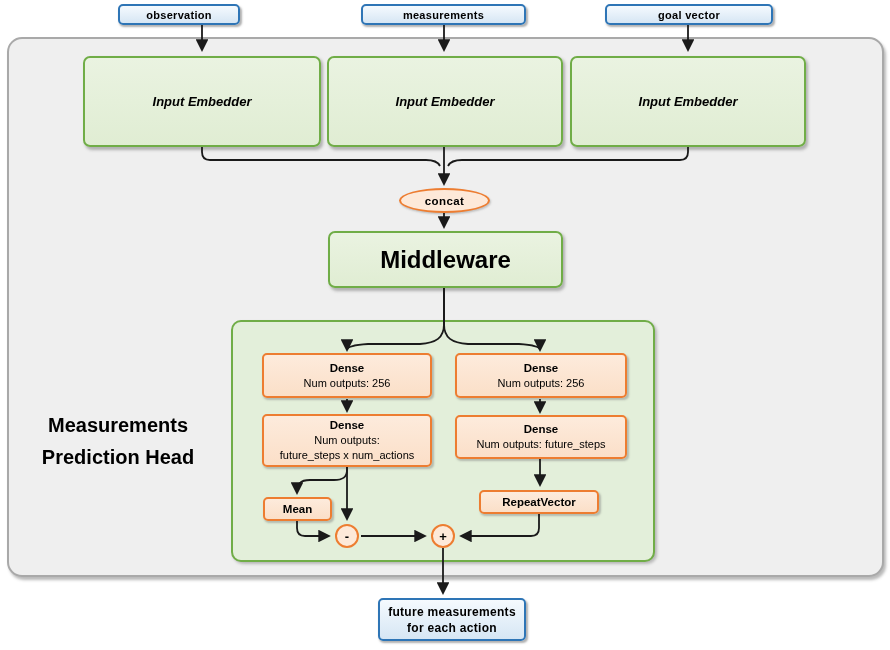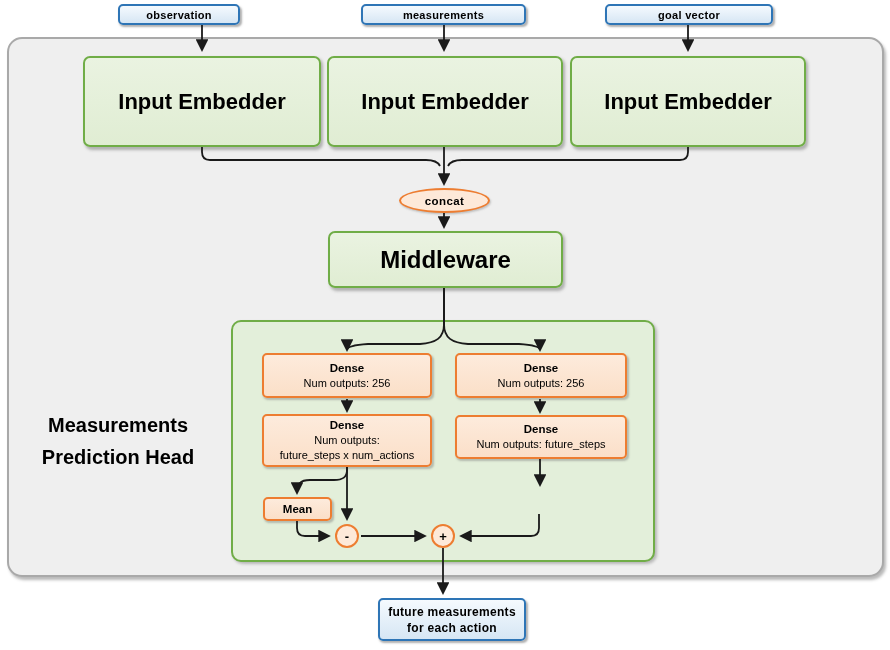--- a/index.html
+++ b/index.html
@@ -31,21 +31,21 @@
     box-shadow:2px 2.5px 3px rgba(100,100,100,.45);
     display:flex;align-items:center;justify-content:center;
   }
   .box-orange{
     border:2.2px solid #ED7D31;border-radius:5px;
     background:linear-gradient(180deg,#FDEBDC 0%,#FBDfC8 100%);
     box-shadow:1.5px 2px 2px rgba(110,110,110,.4);
     display:flex;flex-direction:column;align-items:center;justify-content:center;
     text-align:center;line-height:15px;
   }
-  .embedder-label{font-weight:bold;font-size:22px;}
+  .embedder-label{font-weight:bold;font-size:13px;font-style:italic;}
   .middleware-label{font-weight:bold;font-size:24px;}
   .dense-title{font-weight:bold;font-size:11.5px;}
   .dense-sub{font-weight:normal;font-size:11px;}
   .small-orange-label{font-weight:bold;font-size:11.5px;}
   .ellipse-orange{
     border:2.5px solid #ED7D31;border-radius:50%;background:#FDE9D9;
     display:flex;align-items:center;justify-content:center;
     font-weight:bold;font-size:11.5px;letter-spacing:.4px;
     box-shadow:1px 1.5px 2px rgba(110,110,110,.35);
   }
@@ -119,20 +119,23 @@
   </div>
 
   <div class="abs box-orange" style="left:455px;top:353px;width:172px;height:45px;">
     <span class="dense-title">Dense</span>
     <span class="dense-sub">Num outputs: 256</span>
   </div>
   <div class="abs box-orange" style="left:455px;top:415px;width:172px;height:44px;">
     <span class="dense-title">Dense</span>
     <span class="dense-sub">Num outputs: future_steps</span>
   </div>
+  <div class="abs box-orange" style="left:479px;top:490px;width:120px;height:24px;">
+    <span class="small-orange-label">RepeatVector</span>
+  </div>
   <div class="abs op-circle" style="left:431px;top:524px;width:24px;height:24px;">
     <span>+</span>
   </div>
 
   <div class="abs box-blue output-box" style="left:378px;top:598px;width:148px;height:43px;">
     <span>future measurements</span>
     <span>for each action</span>
   </div>
 
   <svg class="connectors" width="890" height="650" viewBox="0 0 890 650">

